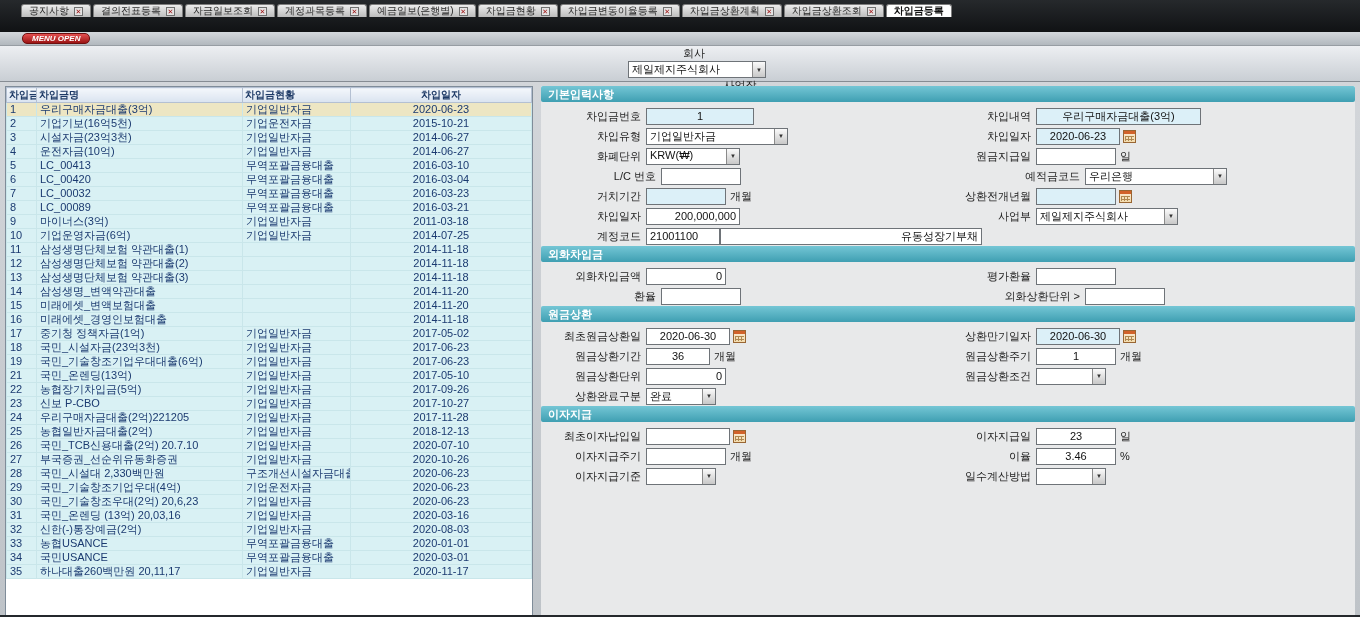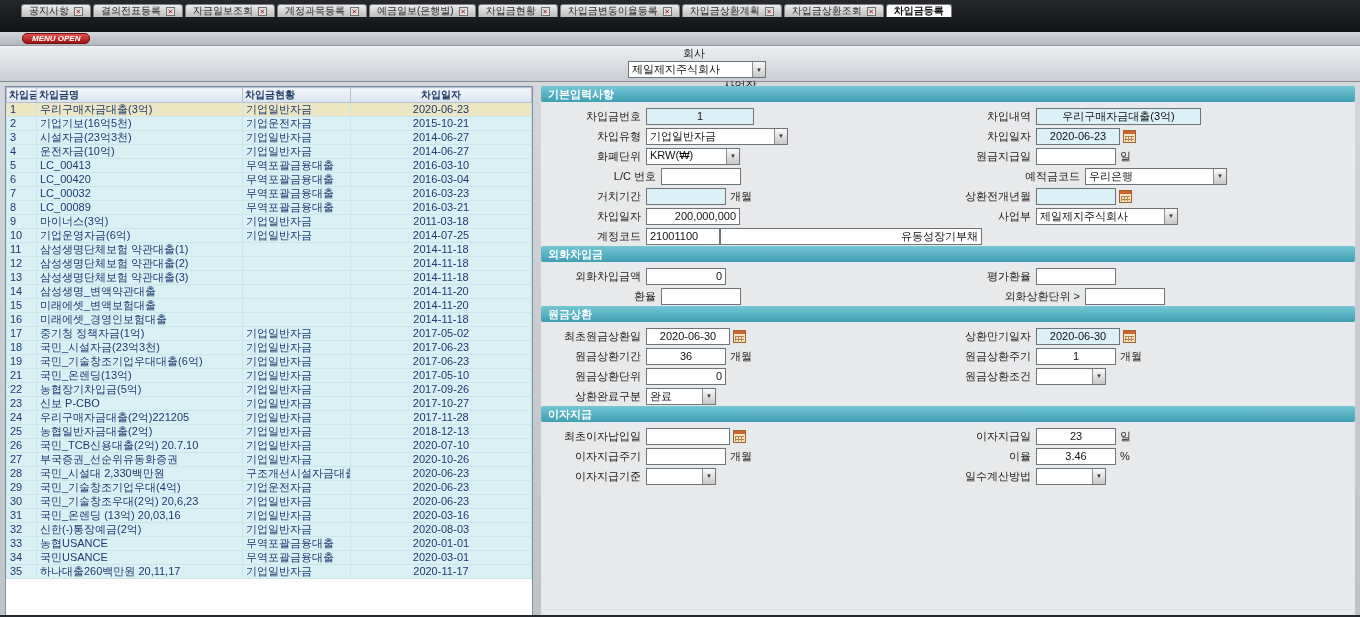--- a/index.html
+++ b/index.html
@@ -474,21 +474,21 @@
           </div>
           <div class="fcell right">
             <span class="flabel">상환만기일자</span>
             <input class="fi blue" readonly="" value="2020-06-30" style="width: 84px; text-align: center;">
             <span class="cal"></span>
           </div>
         </div>
         <div class="frow">
           <div class="fcell left">
             <span class="flabel">원금상환기간</span>
-            <input class="fi" readonly="" value="36" style="width: 80px; text-align: center;">
+            <input class="fi" readonly="" value="36" style="width: 64px; text-align: center;">
             <span class="fsuf">개월</span>
           </div>
           <div class="fcell right">
             <span class="flabel">원금상환주기</span>
             <input class="fi" readonly="" value="1" style="width: 80px; text-align: center;">
             <span class="fsuf">개월</span>
           </div>
         </div>
         <div class="frow">
           <div class="fcell left">

